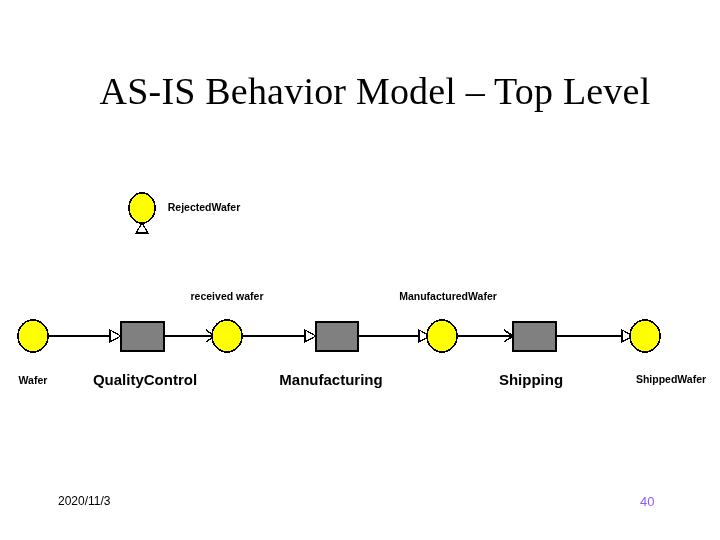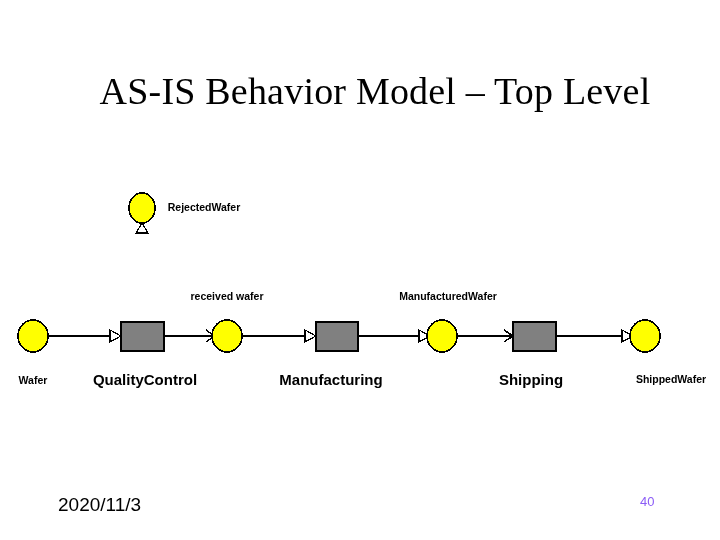--- a/index.html
+++ b/index.html
@@ -65,21 +65,21 @@
     font-weight: bold;
     fill: #000000;
   }
 
   
   #footer-date {
     position: absolute;
     left: 58px;
     top: 494px;
     font-family: "Liberation Sans", sans-serif;
-    font-size: 19px;
+    font-size: 12px;
     color: #000000;
   }
   #footer-page {
     position: absolute;
     left: 640px;
     top: 494px;
     font-family: "Liberation Sans", sans-serif;
     font-size: 13px;
     color: #8b5cf6;
   }

